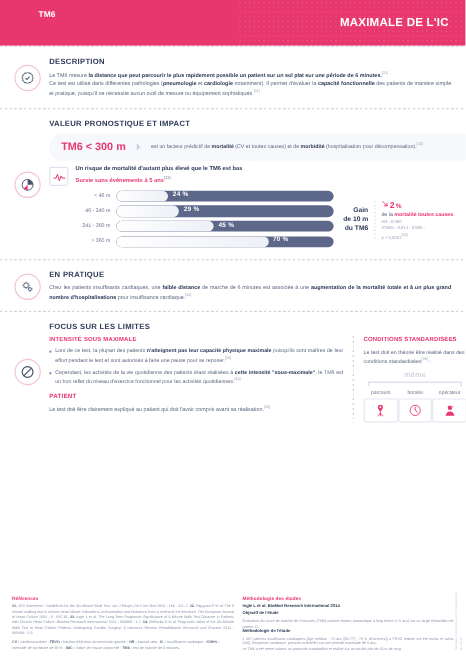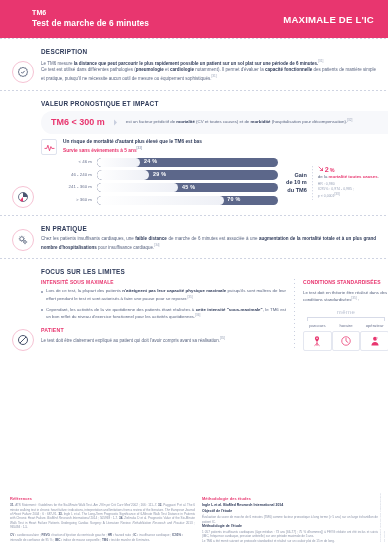--- a/index.html
+++ b/index.html
@@ -35,21 +35,21 @@
     position:absolute; right:14px; top:13px; z-index:3;
     font-size:9.6px; font-weight:bold; color:#ffffff; letter-spacing:.2px;
   }
   .dashline {
     height:1px; width:100%;
     background-image:repeating-linear-gradient(to right, #cfd4e2 0 2px, transparent 2px 4px);
   }
 
   
   .section { position:relative; padding:7px 12px 7px 12px; }
-  .sec-inner { display:flex; gap:7px; align-items:flex-end; }
+  .sec-inner { display:flex; gap:7px; align-items:center; }
   .badge {
     width:22px; height:22px; min-width:22px; border-radius:50%;
     border:1.1px solid #f6c3d4; background:#fff;
     display:flex; align-items:center; justify-content:center;
     margin-top:1px;
   }
   .badge svg { width:12px; height:12px; display:block; }
   .sec-body { flex:1; padding-top:1px; }
   .sec-title {
     font-size:6.4px; font-weight:bold; color:#2e3a59;
@@ -177,21 +177,20 @@
 </style>
 </head>
 <body>
 
 <div class="page">
 
   <div class="header">
     <div class="header-dots"></div>
     <div class="header-left">
       <div class="h-title1">TM6</div>
-      <div class="h-title2">Test de marche de 6 minutes</div>
     </div>
     <div class="h-right">MAXIMALE DE L'IC</div>
   </div>
   <div class="dashline"></div>
 
   <div class="section">
     <div class="sec-inner">
       <div class="badge">
         <svg viewBox="0 0 24 24" fill="none" stroke="#4a5570" stroke-width="1.6">
           <path d="M12 2.5l2.2 1.6 2.6-.5 1.1 2.4 2.4 1.1-.5 2.6 1.6 2.2-1.6 2.2.5 2.6-2.4 1.1-1.1 2.4-2.6-.5-2.2 1.6-2.2-1.6-2.6.5-1.1-2.4-2.4-1.1.5-2.6L2.5 12l1.6-2.2-.5-2.6 2.4-1.1L7.1 3.6l2.6.5z"></path>

